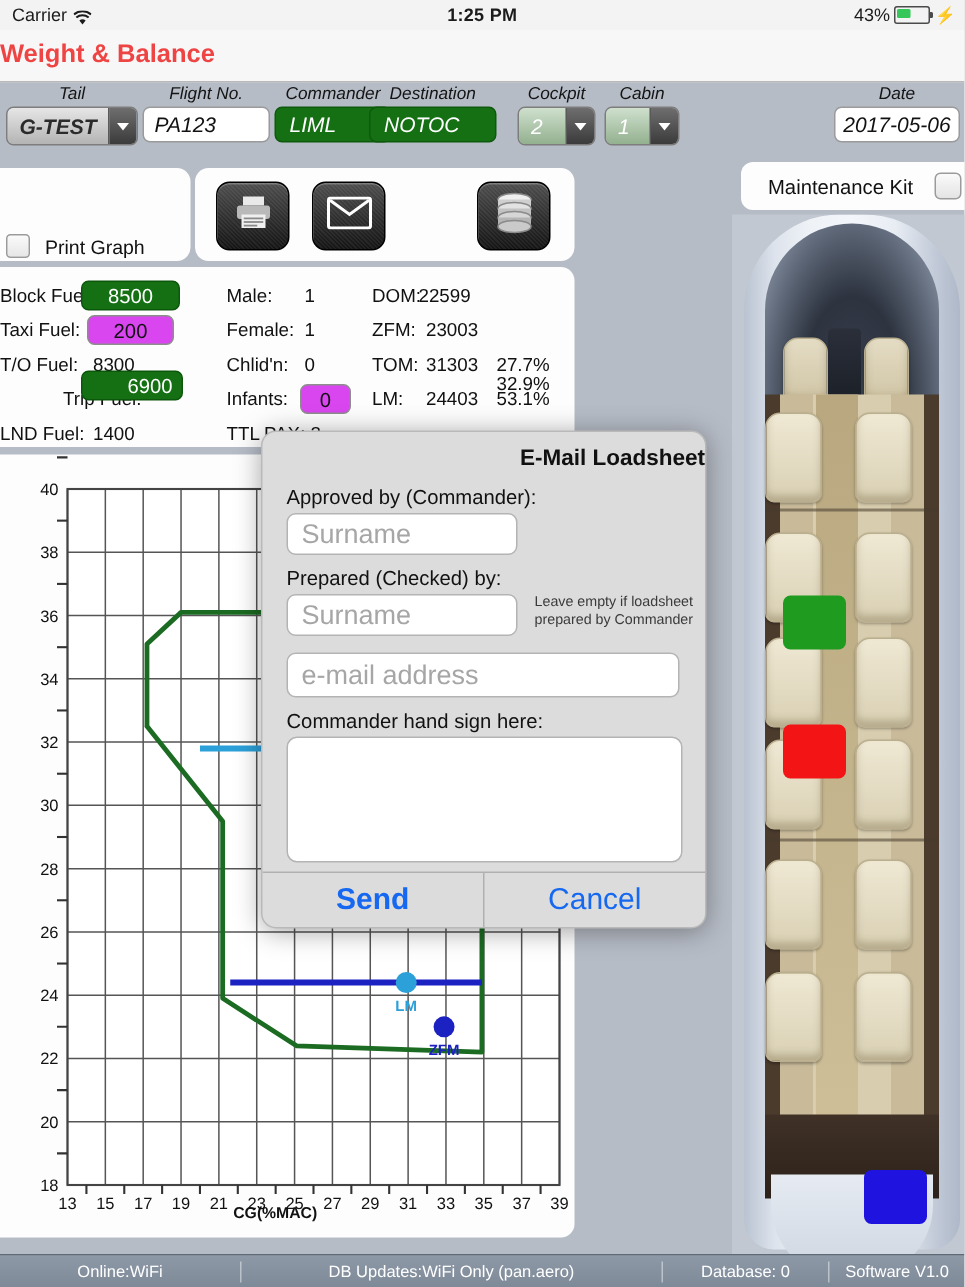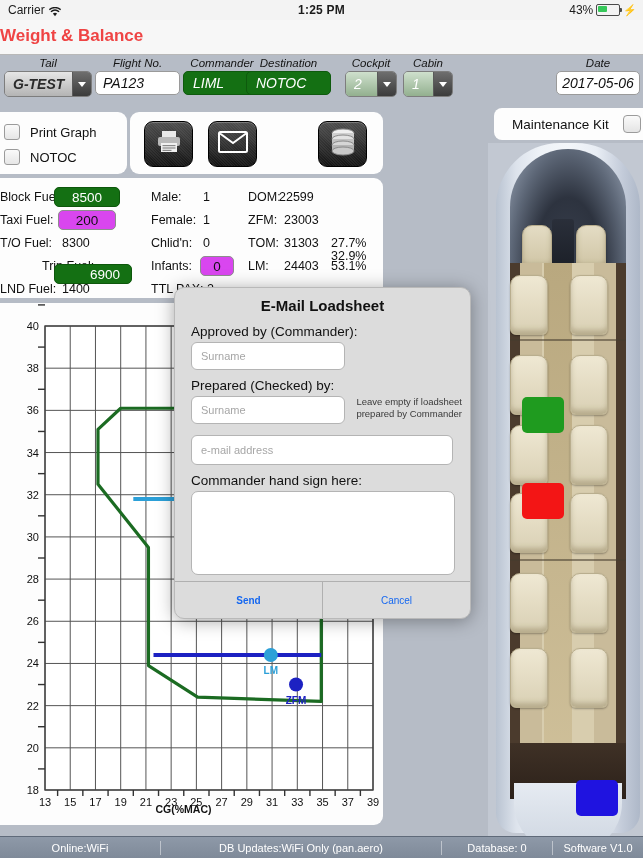--- a/index.html
+++ b/index.html
@@ -65,21 +65,21 @@
     display:flex; align-items:center; justify-content:center;
     border-left:1px solid #5a5a5a;
   }
   .caret { width:0;height:0;border-left:4px solid transparent;border-right:4px solid transparent;border-top:5px solid #fff;}
 
   
   .panel { position:absolute; background:#fdfdfd; border-radius:9px; }
 
   
   .chkpanel { left:-8px; top:112px; width:135px; height:62px; }
-  .chkrow { position:absolute; left:12px; display:flex; align-items:center; gap:10px; font-size:13px; color:#111; }
+  .chkrow { position:absolute; left:12px; display:flex; align-items:center; gap:10px; font-size:13px; color:#111;margin-top:32px; }
   .cbox { width:14px; height:14px; border-radius:3px; border:1px solid #9b9b9b; background:linear-gradient(#fafafa,#e6e6e6); }
 
   
   .iconpanel { left:130px; top:112px; width:253px; height:62px; }
   .btn3d {
     position:absolute; top:9px; width:47px; height:44px; border-radius:9px;
     background:
       repeating-linear-gradient(45deg, rgba(255,255,255,.055) 0 1px, transparent 1px 2px),
       linear-gradient(#4e4e4e,#141414);
     border:1px solid #000; box-shadow: inset 0 1px 0 rgba(255,255,255,.25);
@@ -139,35 +139,35 @@
   .deckline { position:absolute; background:rgba(70,60,45,.55); height:2px; }
 
   
   .scrim { position:absolute; left:0; top:0; width:643px; height:858px; background:transparent; }
   .modal {
     position:absolute; left:174px; top:287px; width:295px; height:330px;
     background:#dcdcdc; border-radius:10px;
     box-shadow:0 2px 18px rgba(0,0,0,.35);
     border:1px solid #b9b9b9; overflow:hidden;
   }
-  .modal h2 { margin:0; padding:9px 0 8px; text-align:center; font-size:15px; color:#111; }
+  .modal h2 { margin:0; padding:9px 0 8px; text-align:right; font-size:15px; color:#111; }
   .m-lab { font-size:13.5px; color:#111; margin:2px 0 3px 16px; }
   .m-in {
     background:#fff; border:1px solid #b4b4b4; border-radius:6px;
-    height:28px; font-size:11px; color:#a6a6a6; display:flex; align-items:center;
+    height:28px; font-size:18px; color:#a6a6a6; display:flex; align-items:center;
     padding-left:9px; box-sizing:border-box;
   }
   .m-hint { position:absolute; right:8px; font-size:9.5px; color:#3a3a3a; line-height:12px; }
   .sigbox { background:#fff; border:1px solid #b4b4b4; border-radius:7px; }
   .m-actions {
     position:absolute; left:0; bottom:0; width:295px; height:36px;
     border-top:1px solid #b0b0b0; display:flex;
   }
   .m-act { flex:1; display:flex; align-items:center; justify-content:center;
-           font-size:10px; color:#1668f0; }
+           font-size:20px; color:#1668f0; }
   .m-act.primary { font-weight:bold; }
   .m-sep { width:1px; background:#b0b0b0; }
 
   
   .bottombar {
     position:absolute; left:0; top:836px; width:643px; height:22px;
     background:linear-gradient(#8e99a8,#7e8998);
     border-top:1px solid #5f6a79;
     display:flex; align-items:center;
     font-size:11px; color:#ffffff;
@@ -306,21 +306,21 @@
   </div>
 
   <div class="panel datapanel" id="datapanel">
       <div class="dtxt" style="left: 8px; top: 12px;">Block Fuel:</div>
       <div class="pill green" style="left: 62px; top: 9px; width: 66px;">8500</div>
       <div class="dtxt" style="left: 8px; top: 35px;">Taxi Fuel:</div>
       <div class="pill white" style="left: 66px; top: 32px; width: 58px;">200</div>
       <div class="dtxt" style="left: 8px; top: 58px;">T/O Fuel:</div>
       <div class="dtxt" style="left: 70px; top: 58px;">8300</div>
       <div class="dtxt" style="left: 8px; top: 81px; padding-left: 42px;">Trip Fuel:</div>
-      <div class="pill green" style="left: 62px; top: 86px; width: 78px; padding-left: 24px;">6900</div>
+      <div class="pill green" style="left: 62px; top: 69px; width: 68px; padding-left: 24px;">6900</div>
       <div class="dtxt" style="left: 8px; top: 104px;">LND Fuel:</div>
       <div class="dtxt" style="left: 70px; top: 104px;">1400</div>
       <div class="dtxt" style="left: 159px; top: 12px;">Male:</div>
       <div class="dtxt" style="left: 211px; top: 12px;">1</div>
       <div class="dtxt" style="left: 159px; top: 35px;">Female:</div>
       <div class="dtxt" style="left: 211px; top: 35px;">1</div>
       <div class="dtxt" style="left: 159px; top: 58px;">Chlid'n:</div>
       <div class="dtxt" style="left: 211px; top: 58px;">0</div>
       <div class="dtxt" style="left: 159px; top: 81px;">Infants:</div>
       <div class="pill white" style="left: 208px; top: 78px; width: 34px;">0</div>

